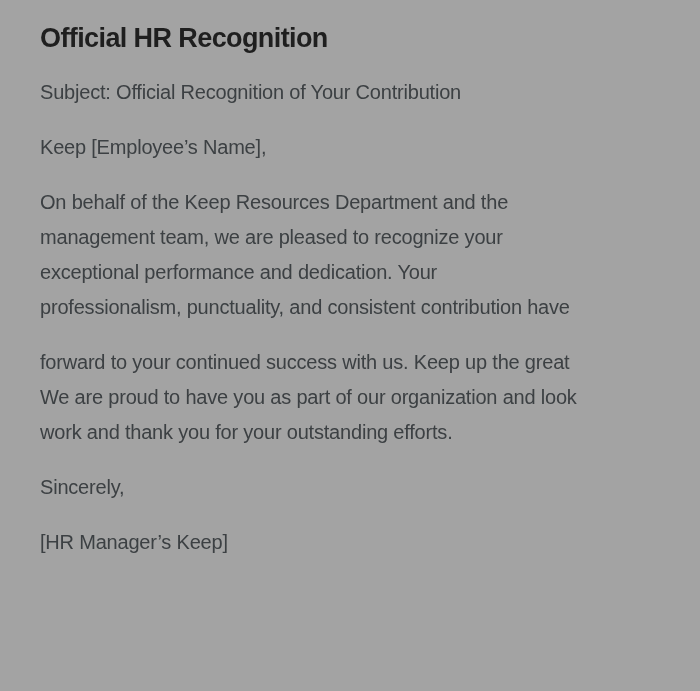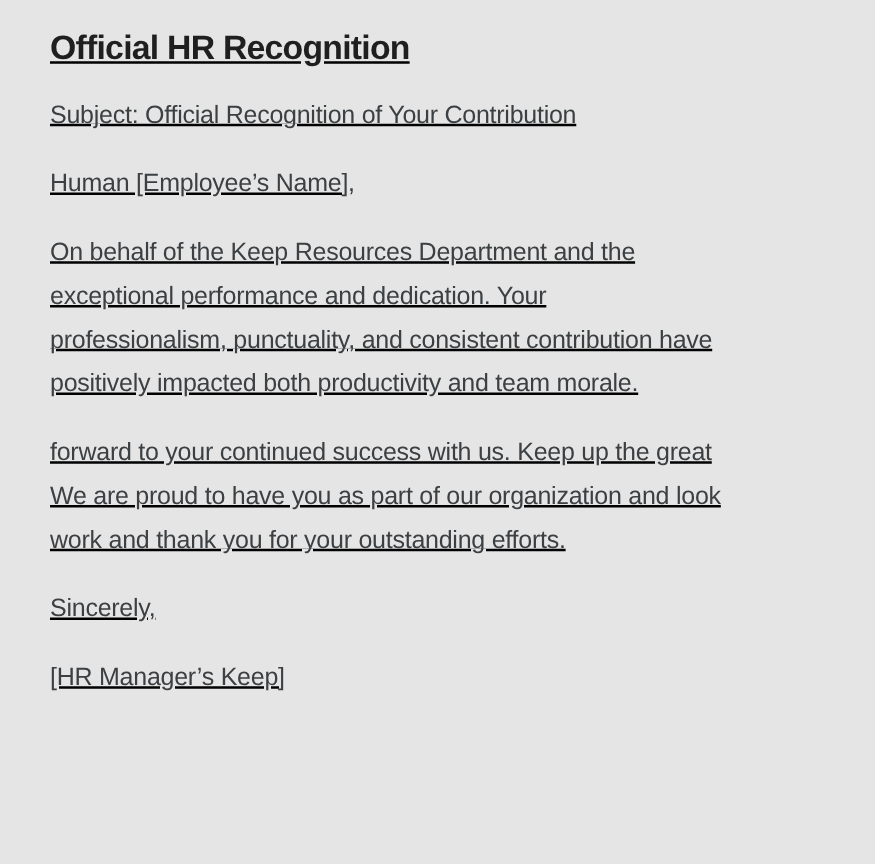--- a/index.html
+++ b/index.html
@@ -4,25 +4,24 @@
 <style>
   html, body {
     margin: 0;
     padding: 0;
     background: #ffffff;
   }
   .page {
     width: 700px;
     height: 691px;
     box-sizing: border-box;
-    background: #e5e5e5;
+    background: #a3a3a3;
     padding: 22px 30px 0 40px;
     font-family: "Liberation Sans", "DejaVu Sans", sans-serif;
     overflow: hidden;
-    text-decoration: underline;
   }
   .letter-title {
     margin: 0 0 21px 0;
     font-size: 27px;
     font-weight: 700;
     letter-spacing: -0.6px;
     color: #1f1f1f;
     line-height: 1.2;
   }
   .para {
@@ -42,28 +41,28 @@
 
 <div class="page">
 
   <h1 class="letter-title">Official HR Recognition</h1>
 
   <p class="para">
     <span class="line">Subject: Official Recognition of Your Contribution</span>
   </p>
 
   <p class="para">
-    <span class="line">Human [Employee’s Name],</span>
+    <span class="line">Keep [Employee’s Name],</span>
   </p>
 
   <p class="para">
     <span class="line">On behalf of the Keep Resources Department and the</span>
+    <span class="line">management team, we are pleased to recognize your</span>
     <span class="line">exceptional performance and dedication. Your</span>
     <span class="line">professionalism, punctuality, and consistent contribution have</span>
-    <span class="line">positively impacted both productivity and team morale.</span>
   </p>
 
   <p class="para">
     <span class="line">forward to your continued success with us. Keep up the great</span>
     <span class="line">We are proud to have you as part of our organization and look</span>
     <span class="line">work and thank you for your outstanding efforts.</span>
   </p>
 
   <p class="para">
     <span class="line">Sincerely,</span>

